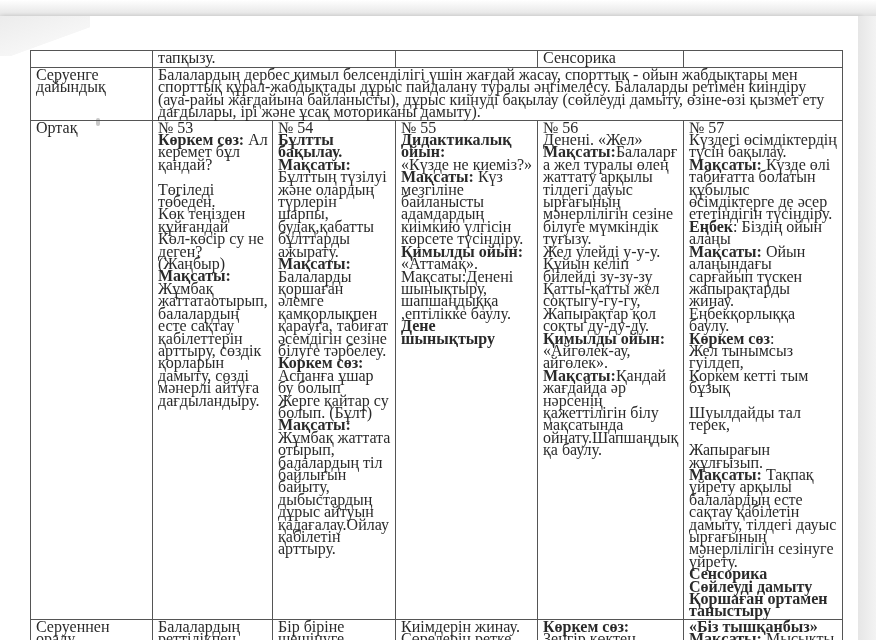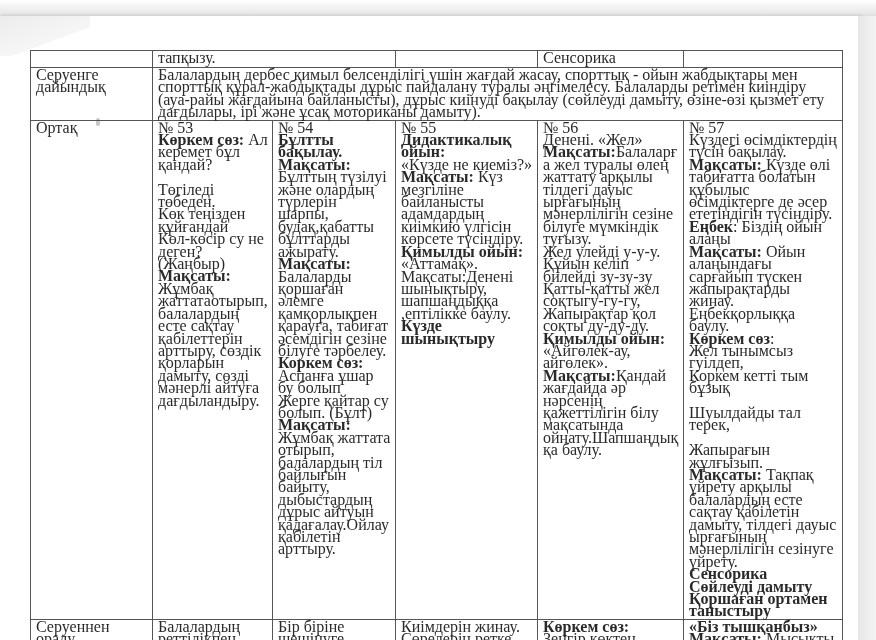--- a/index.html
+++ b/index.html
@@ -103,21 +103,21 @@
       </td>
       <td>
         <span class="line">№ 55</span>
         <div class="parts">
             <span class="line"><span class="b">Дидактикалық ойын:</span></span>
             <span class="line"><span>«Күзде не киеміз?»</span></span>
             <span class="line"><span class="b">Мақсаты:</span><span> Күз мезгіліне байланысты адамдардың киімкию үлгісін көрсете түсіндіру.</span></span>
             <span class="line"><span class="b">Қимылды ойын:</span></span>
             <span class="line"><span>«Аттамақ».</span></span>
             <span class="line"><span>Мақсаты:Денені шынықтыру, шапшаңдыққа ,ептілікке баулу.</span></span>
-            <span class="line"><span class="b">Күзде шынықтыру</span></span>
+            <span class="line"><span class="b">Дене шынықтыру</span></span>
           </div>
       </td>
       <td>
         <span class="line">№ 56</span>
         <div class="parts">
             <span class="line"><span>Денені. «Жел»</span></span>
             <span class="line"><span class="b">Мақсаты:</span><span>Балаларға жел туралы өлең жаттату арқылы тілдегі дауыс ырғағының мәнерлілігін сезіне білуге мүмкіндік туғызу.</span></span>
             <span class="line"><span>Жел улейді у-у-у.</span></span>
             <span class="line"><span>Құйын келіп билейді зу-зу-зу</span></span>
             <span class="line"><span>Қатты-қатты жел соқтыгу-гу-гу,</span></span>

